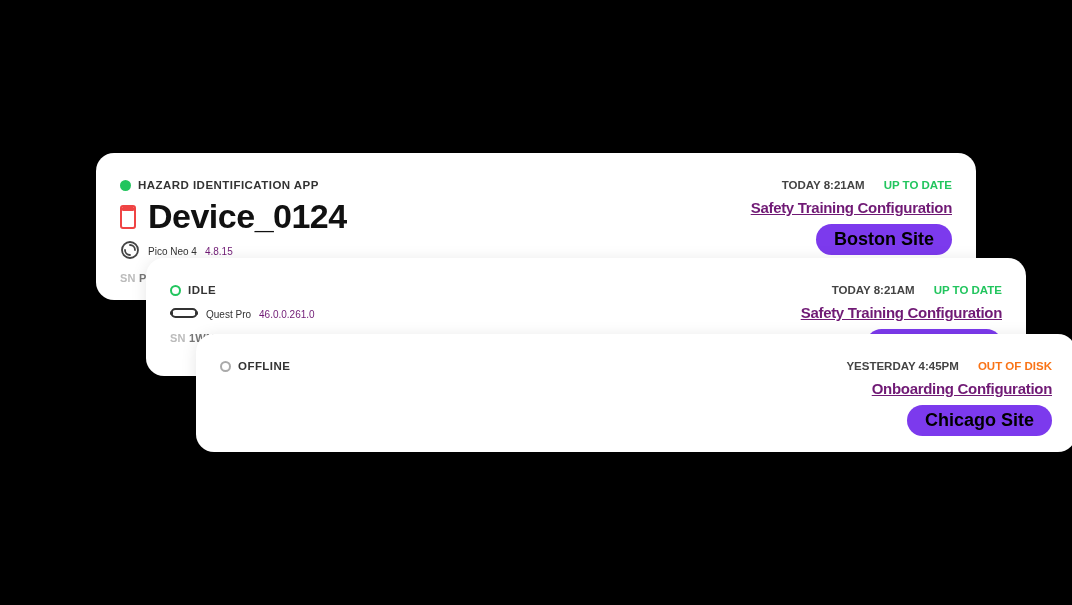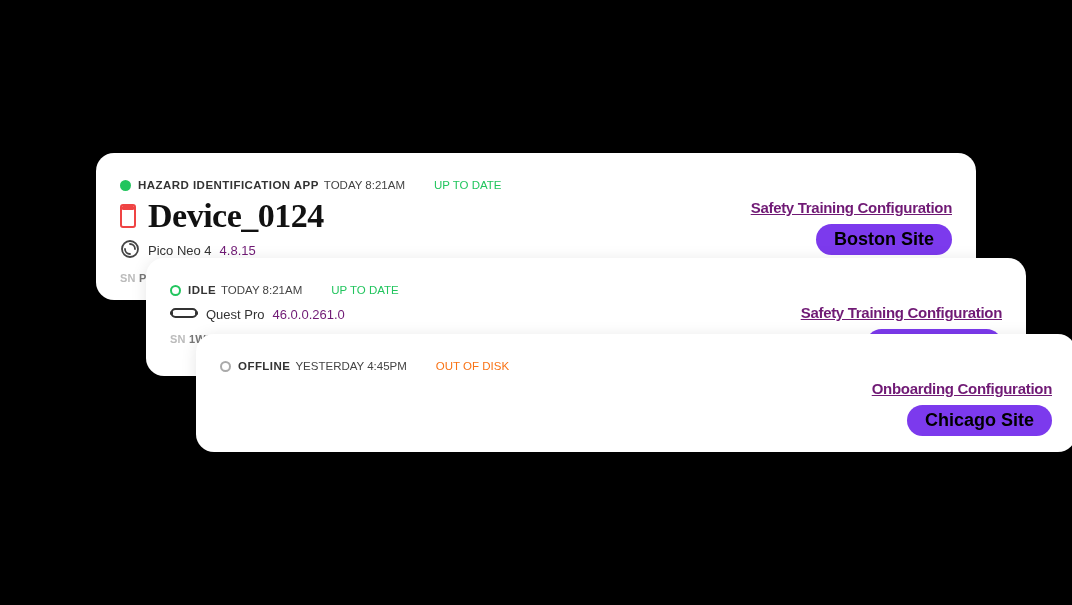--- a/index.html
+++ b/index.html
@@ -24,21 +24,21 @@
       box-shadow: 0 2px 16px rgba(0,0,0,0.10);
       position: relative;
     }
 
     .card-1 { margin-bottom: -40px; z-index: 1; }
     .card-2 { margin-bottom: -40px; z-index: 2; }
     .card-3 { z-index: 3; }
 
     .card-top-row {
       display: flex;
-      justify-content: flex-start;
+      justify-content: space-between;
       align-items: center;
       margin-bottom: 6px;
       margin-top: 8px;
     }
 
     .status-left {
       display: flex;
       align-items: center;
       gap: 7px;
       font-size: 11.5px;
@@ -53,24 +53,24 @@
       border-radius: 50%;
       display: inline-block;
     }
     .dot-green { background: #22c55e; }
     .dot-idle { border: 2px solid #22c55e; background: transparent; }
     .dot-offline { border: 2px solid #aaa; background: transparent; }
 
     .status-right {
       display: flex;
       align-items: center;
-      gap: 24px;
+      gap: 14px;
       font-size: 11.5px;
       color: #444;
-      font-weight: 400;
+      font-weight: 700;
     }
 
     .status-right .time-block {
       display: flex;
       align-items: center;
       gap: 5px;
     }
 
     .status-right .uptodate-block {
       display: flex;
@@ -90,21 +90,20 @@
     .device-left {}
 
     .device-name {
       font-size: 34px;
       font-weight: 800;
       color: #111;
       letter-spacing: -0.5px;
       display: flex;
       align-items: center;
       gap: 10px;
-      font-family: Liberation Serif, serif;
     }
 
     .battery-body-red {
       width: 16px;
       height: 24px;
       border: 2px solid #ef4444;
       border-radius: 3px;
       position: relative;
       background: transparent;
     }
@@ -144,21 +143,21 @@
       display: flex;
       flex-direction: column;
       align-items: center;
       margin-right: 2px;
     }
 
     .device-hardware {
       display: flex;
       align-items: center;
       gap: 8px;
-      font-size: 13px;
+      font-size: 10px;
       color: #333;
       margin-top: 4px;
       font-weight: 500;
     }
 
     .hw-version {
       color: #701a75;
       font-weight: 400;
     }
 

